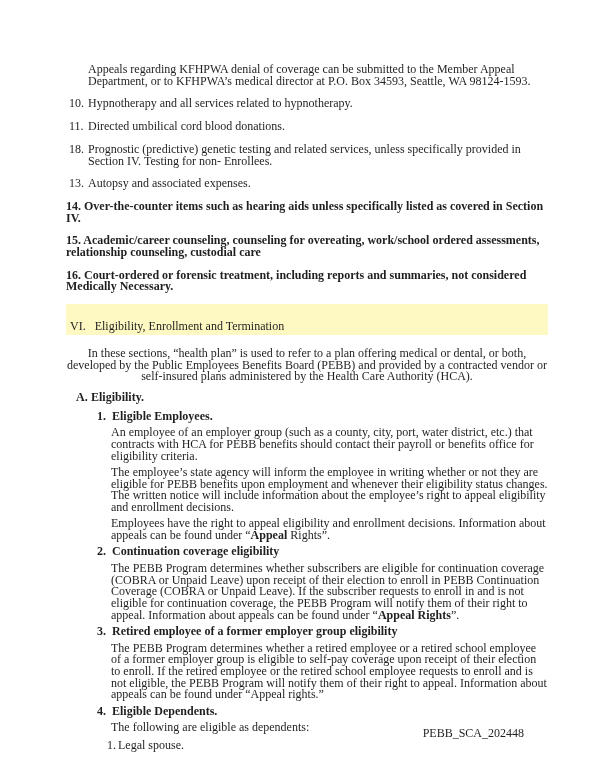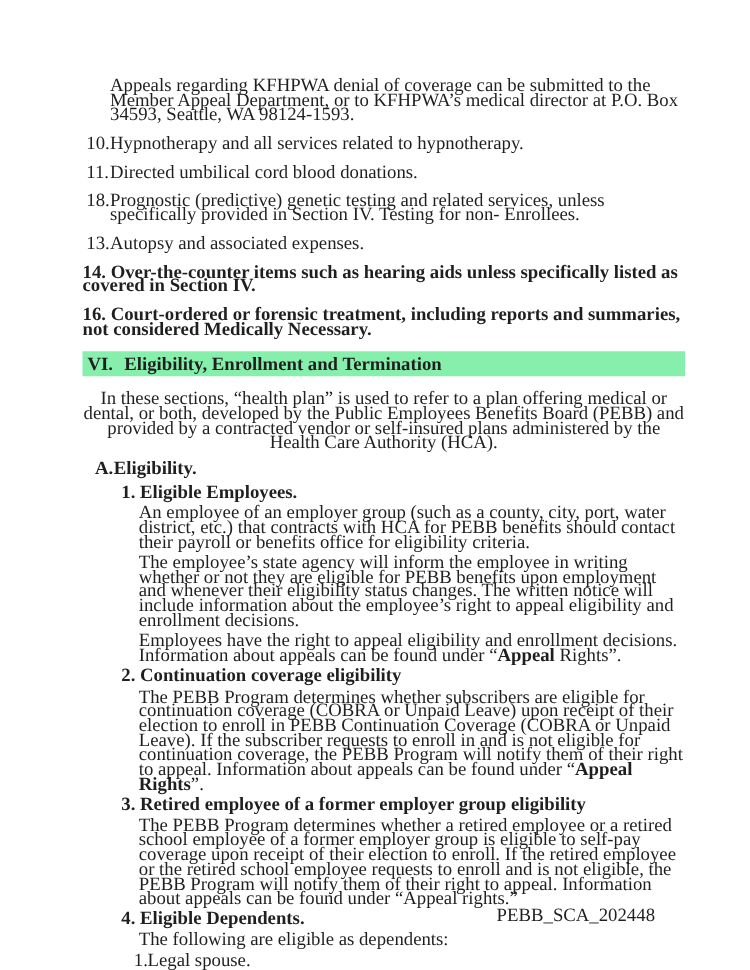--- a/index.html
+++ b/index.html
@@ -1,36 +1,36 @@
 <!DOCTYPE html>
 <html><head>
 <meta charset="utf-8">
 <style>
   html,body{margin:0;padding:0;background:#ffffff;}
   .page{
     position:relative;
     width:600px;height:776px;
     background:#ffffff;
     font-family:"Liberation Serif", serif;
-    font-size:15px;
+    font-size:12px;
     line-height:11.7px;
     color:#1f1f1f;
     overflow:hidden;
   }
   .content{position:absolute;left:66px;top:64px;width:482px;}
   .appeal-note{margin:0 0 11px 22px;}
   .hang-item{position:relative;padding-left:22px;margin:0 0 11px 0;}
   .hang-item .num{position:absolute;left:3px;top:0;font-family:Liberation Serif, serif;}
   .flush-item{margin:0 0 11px 0;font-weight:bold;}
   .section-bar{
     box-sizing:border-box;width:482px;
     margin:11px 0 13px 0;
-    background:#86efac;
-    font-weight:700;
-    padding:6px 4px 2px 4px;
+    background:#fef9c3;
+    font-weight:400;
+    padding:17px 4px 2px 4px;
     display:flex;
   }
   .section-bar .num{margin-right:9px;}
   .intro{margin:0 0 9px 0;text-align:center;}
   .part-label{margin:0 0 7px 10px;font-weight:700;display:flex;}
   .part-label .num{width:15px;flex:0 0 15px;}
   .sub-heading{margin:4px 0 5px 31px;font-weight:700;display:flex;}
   .sub-heading .num{width:15px;flex:0 0 15px;}
   .sub-body{margin-left:45px;}
   .sub-body p{margin:0 0 4.5px 0;}
@@ -61,20 +61,21 @@
     <div class="hang-item">
       <span class="num">18.</span>
       <span>Prognostic (predictive) genetic testing and related services, unless specifically provided in Section IV. Testing for non- Enrollees.</span>
     </div>
     <div class="hang-item">
       <span class="num">13.</span>
       <span>Autopsy and associated expenses.</span>
     </div>
 
     <p class="flush-item">14. Over-the-counter items such as hearing aids unless specifically listed as covered in Section IV.</p>
+    <p class="flush-item">15. Academic/career counseling, counseling for overeating, work/school ordered assessments, relationship counseling, custodial care</p>
     <p class="flush-item">16. Court-ordered or forensic treatment, including reports and summaries, not considered Medically Necessary.</p>
 
     <div class="section-bar">
       <span class="num">VI.</span>
       <span>Eligibility, Enrollment and Termination</span>
     </div>
 
     <p class="intro">In these sections, “health plan” is used to refer to a plan offering medical or dental, or both, developed by the Public Employees Benefits Board (PEBB) and provided by a contracted vendor or self-insured plans administered by the Health Care Authority (HCA).</p>
 
     <div class="part-label">

